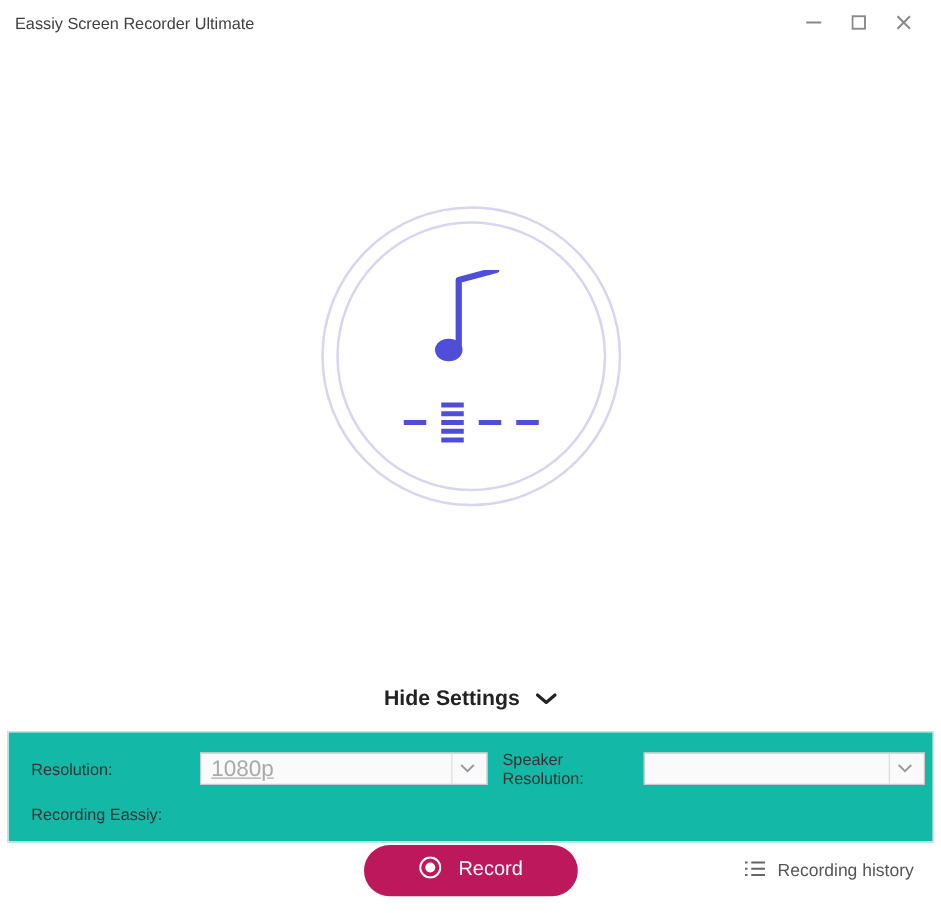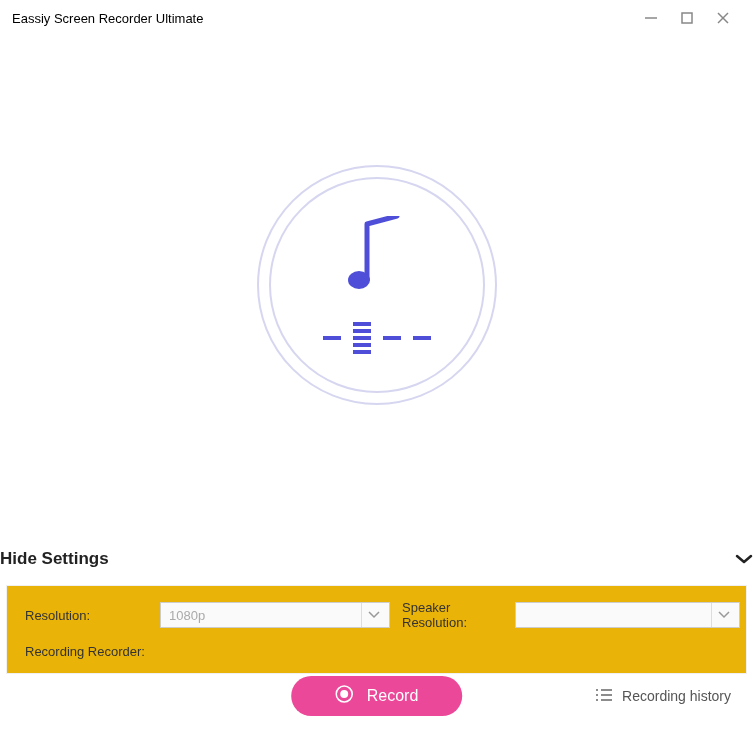--- a/index.html
+++ b/index.html
@@ -1,41 +1,41 @@
 <!DOCTYPE html>
 <html><head>
 <meta charset="utf-8">
 <style>
   * { box-sizing: border-box; margin: 0; padding: 0; }
   body { font-family: -apple-system, "Segoe UI", Arial, sans-serif; width: 753px; height: 730px; background: #fff; display: flex; flex-direction: column; overflow: hidden; }
-  .titlebar { height: 36px; display: flex; align-items: center; padding: 0 12px; color: #000000; font-size: 13px; }
+  .titlebar { height: 36px; display: flex; align-items: center; padding: 0 12px; color: #404040; font-size: 13px; }
   .titlebar .spacer { flex: 1; }
   .winbtn { width: 36px; height: 36px; display: flex; align-items: center; justify-content: center; cursor: pointer; }
   .winbtn svg { stroke: #888; }
   .main { flex: 1; display: flex; align-items: center; justify-content: center; }
   .circle-graphic { width: 240px; height: 240px; position: relative; display: flex; align-items: center; justify-content: center; }
   .ring { position: absolute; border-radius: 50%; border: 2px solid #d6d6f0; }
   .ring.outer { width: 240px; height: 240px; }
   .ring.inner { width: 216px; height: 216px; }
   .inner-content { display: flex; flex-direction: column; align-items: center; gap: 26px; }
   .dashes { display: flex; align-items: center; gap: 12px; }
   .dash { width: 18px; height: 4px; background: #4e4ed8; }
   .eq { display: flex; flex-direction: column; gap: 3px; align-items: center; }
   .eq-bar { width: 18px; height: 4px; background: #4e4ed8; }
-  .hide-settings { display: flex; align-items: center; justify-content: space-between; gap: 12px; padding: 16px 0; font-size: 17px; font-weight: 700; color: #222; cursor: pointer; }
-  .settings-panel { background: #eab308; border: 1px solid #f0f0f0; padding: 14px 18px; margin: 0 6px; display: grid; grid-template-columns: 135px 230px 125px 225px; row-gap: 14px; align-items: center; font-size: 13px; color: #333; }
+  .hide-settings { display: flex; align-items: center; justify-content: center; gap: 12px; padding: 16px 0; font-size: 17px; font-weight: 700; color: #222; cursor: pointer; }
+  .settings-panel { background: #14b8a6; border: 1px solid #f0f0f0; padding: 14px 18px; margin: 0 6px; display: grid; grid-template-columns: 135px 230px 125px 225px; row-gap: 14px; align-items: center; font-size: 13px; color: #333; }
   .label { font-size: 13px; }
-  .select { position: relative; border: 1px solid #ccc; background: #fafafa; height: 26px; display: flex; align-items: center; padding: 0 8px; font-size: 13px; color: #555; cursor: pointer; }
+  .select { position: relative; border: 1px solid #ccc; background: #fafafa; height: 26px; display: flex; align-items: center; padding: 0 8px; font-size: 18px; color: #555; cursor: pointer; text-decoration: underline; }
   .select.light { color: #aaa; }
   .select .chev { position: absolute; right: 4px; top: 0; bottom: 0; width: 24px; display: flex; align-items: center; justify-content: center; border-left: 1px solid #ddd; }
   .select.empty { background: #fafafa; }
   .footer { display: flex; align-items: center; justify-content: space-between; padding: 14px 22px 18px; }
   .footer .center { position: absolute; left: 50%; transform: translateX(-50%); }
   .footer-wrap { position: relative; height: 56px; }
-  .record-btn { background: #ec4899; color: #fff; border-radius: 22px; padding: 9px 44px; display: flex; align-items: center; gap: 14px; font-size: 16px; cursor: pointer; border: none; }
+  .record-btn { background: #be185d; color: #fff; border-radius: 22px; padding: 9px 44px; display: flex; align-items: center; gap: 14px; font-size: 16px; cursor: pointer; border: none; }
   .record-icon svg circle:first-child { stroke: #fff; }
   .history { display: flex; align-items: flex-start; gap: 10px; color: #555; font-size: 14px; cursor: pointer; }
 </style>
 </head>
 <body>
 
 <div class="titlebar">
   <span>Eassiy Screen Recorder Ultimate</span>
   <div class="spacer"></div>
   <div class="winbtn">
@@ -100,21 +100,21 @@
   </div>
   <div class="label" style="padding-left:12px">Speaker Resolution:</div>
   <div class="select empty">
     <span></span>
     <div class="chev">
         <svg width="12" height="8" viewBox="0 0 12 8">
           <path d="M1 1 L6 6 L11 1" stroke="#999" stroke-width="1.5" fill="none"></path>
         </svg>
       </div>
   </div>
-  <div class="label">Recording Recorder:</div>
+  <div class="label">Recording Eassiy:</div>
   <div></div>
     <div></div>
 </div>
 
 <div class="footer-wrap">
   <div class="footer">
     <div></div>
     <div class="center">
       <button class="record-btn">
         <span class="record-icon">

